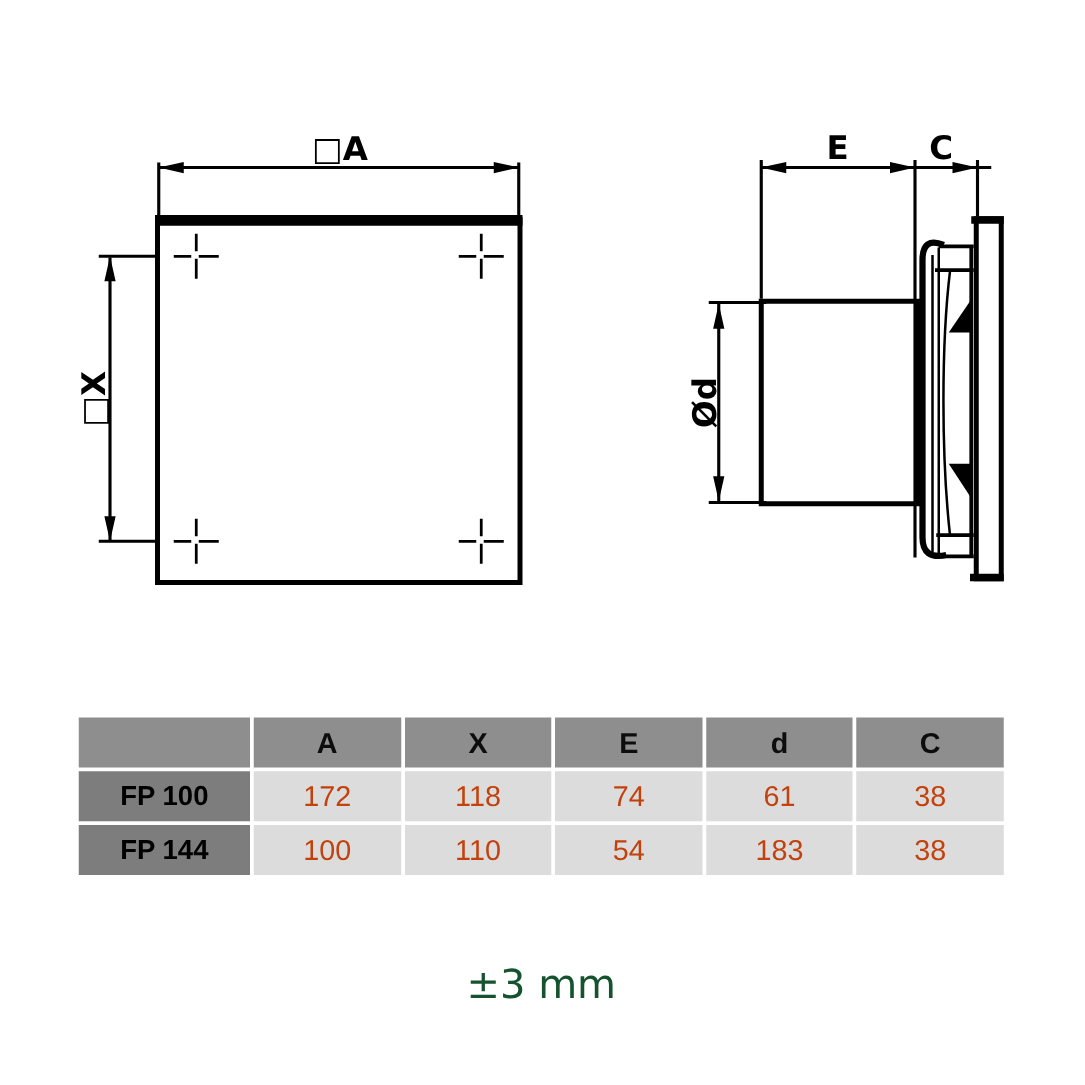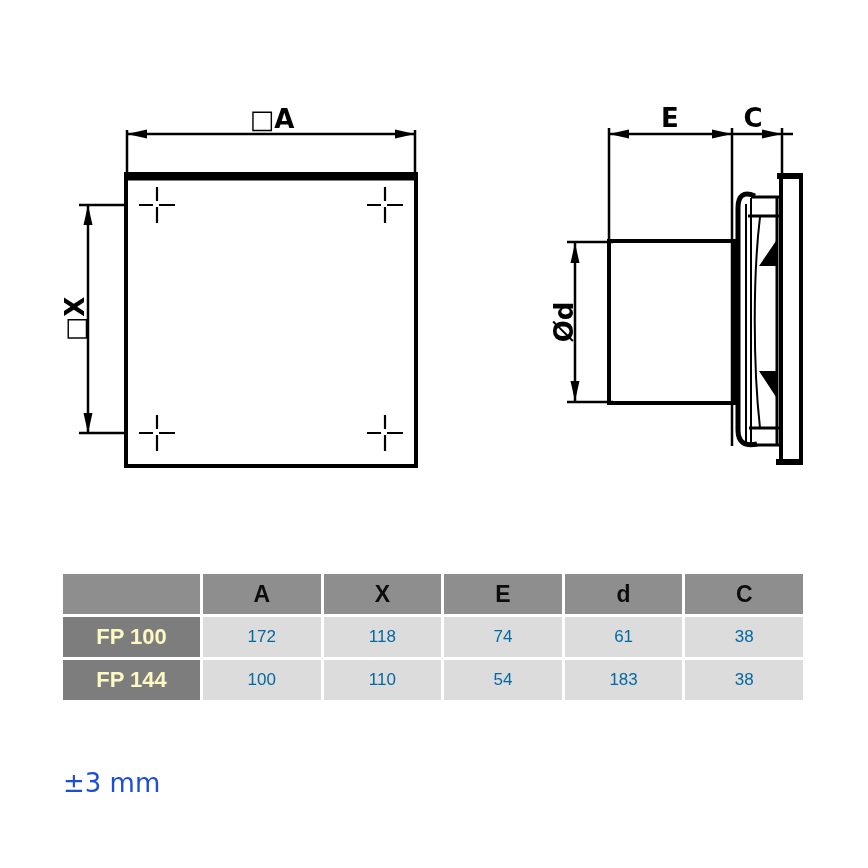--- a/index.html
+++ b/index.html
@@ -32,38 +32,38 @@
     font-family:"Liberation Sans",sans-serif;
   }
   .dim-table .th{
     background:#8e8e8e;
     color:#0d0d0d;
     font-weight:bold;
     font-size:23px;
   }
   .dim-table .model{
     background:#7d7d7d;
-    color:#fef9c3;
+    color:#000000;
     font-weight:bold;
     font-size:22px;
   }
   .dim-table .td{
     background:#dcdcdc;
-    color:#0369a1;
+    color:#c2410c;
     font-weight:normal;
-    font-size:17px;
+    font-size:23px;
   }
   .tolerance{
     position:absolute;
     left:63px;top:768px;
     width:740px;
-    text-align:left;
+    text-align:center;
     font-family:"DejaVu Sans","Liberation Sans",sans-serif;
-    font-size:26px;
-    color:#1d4ed8;
+    font-size:32px;
+    color:#14532d;
   }
 </style>
 </head>
 <body>
 
 <div class="canvas">
 
   <svg width="868" height="520" viewBox="0 0 868 520" style="position:absolute;left:0;top:0;">
 
     <g>

